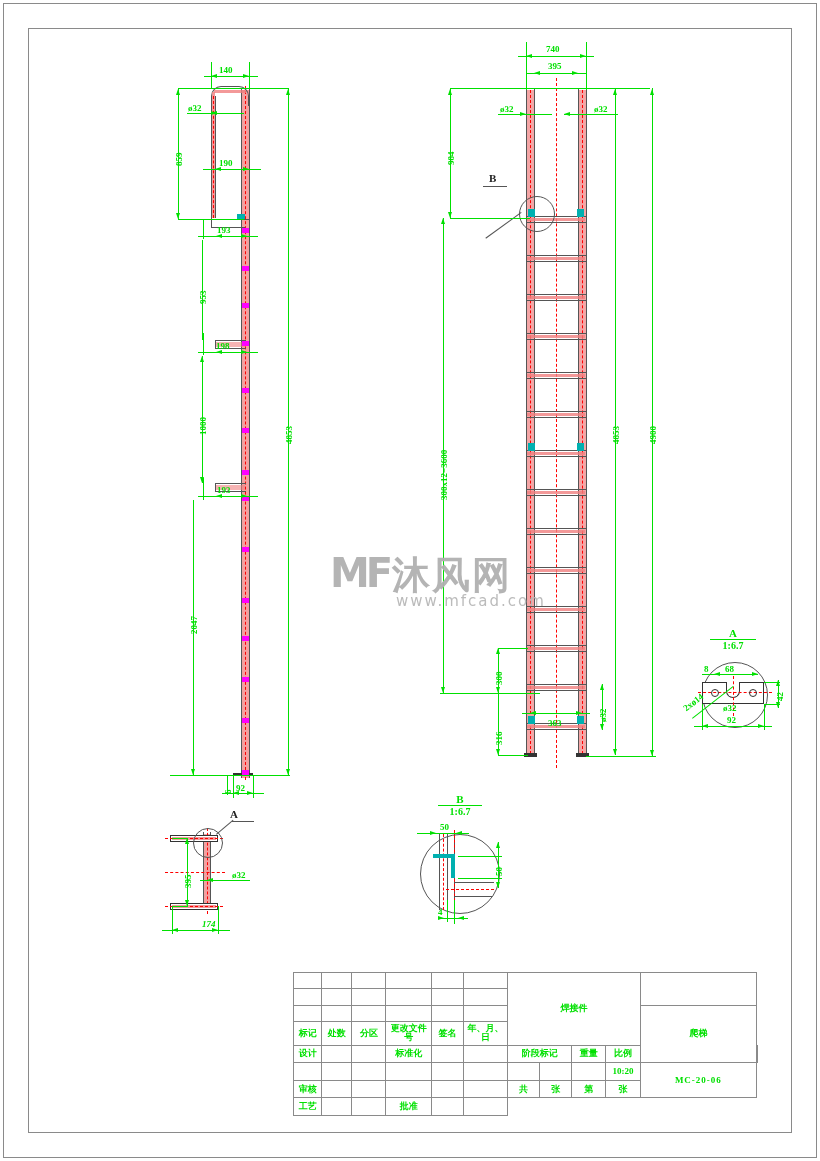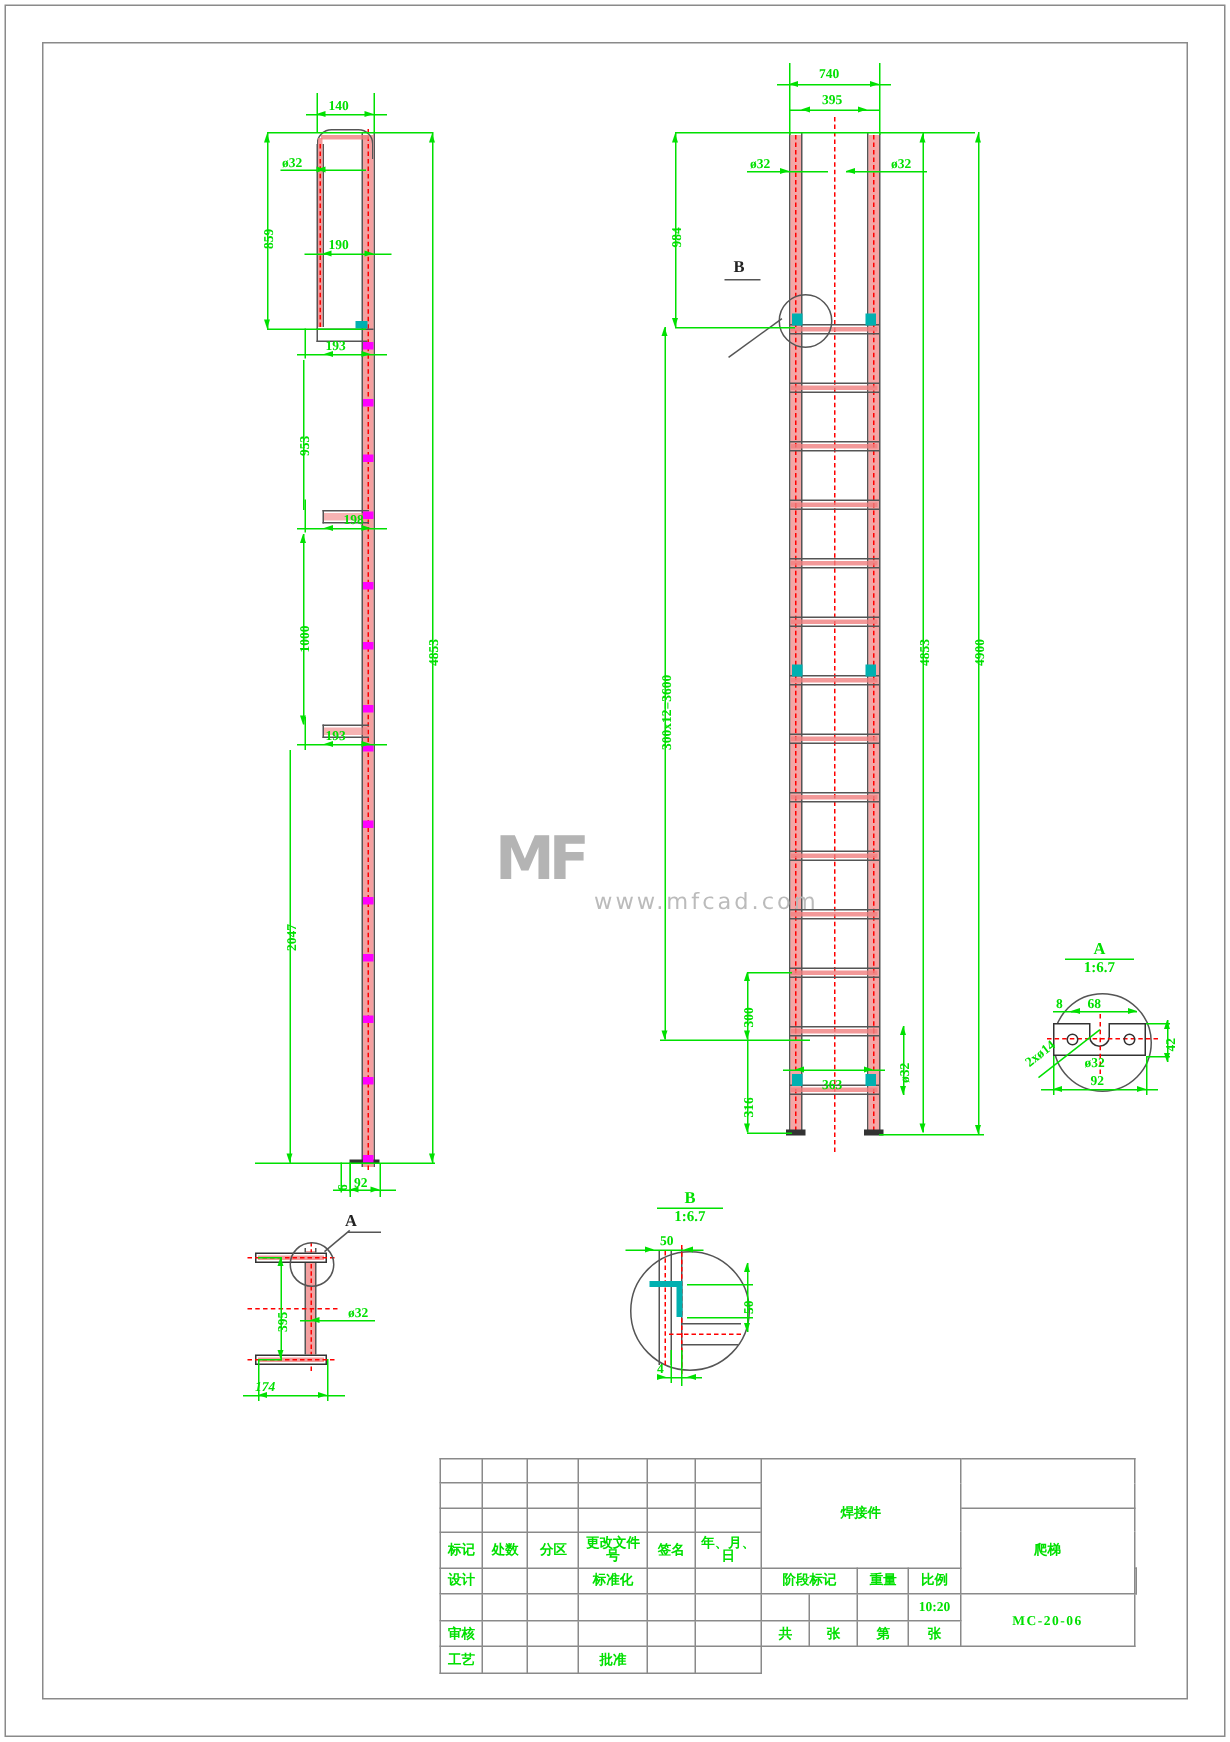--- a/index.html
+++ b/index.html
@@ -148,21 +148,21 @@
     <div class="arrh arr-r" style="left:241px;top:234px;"></div>
     <div class="dim-txt" style="left:217px;top:226px;">193</div>
 
     <div class="gl glv" style="left:202px;top:240px;height:100px;"></div>
     <div class="dim-txt v" style="left:199px;top:304px;">953</div>
 
     <div class="gl glv" style="left:203px;top:333px;height:22px;"></div>
     <div class="gl glh" style="left:198px;top:352px;width:60px;"></div>
     <div class="arrh arr-l" style="left:216px;top:350px;"></div>
     <div class="arrh arr-r" style="left:241px;top:350px;"></div>
-    <div class="dim-txt" style="left:216px;top:342px;margin-left:13px;">198</div>
+    <div class="dim-txt" style="left:216px;top:342px;">198</div>
 
     <div class="gl glv" style="left:202px;top:356px;height:127px;"></div>
     <div class="arrh arr-u" style="left:200px;top:356px;"></div>
     <div class="arrh arr-d" style="left:200px;top:477px;"></div>
     <div class="dim-txt v" style="left:199px;top:435px;">1000</div>
 
     <div class="gl glv" style="left:203px;top:478px;height:22px;"></div>
     <div class="gl glh" style="left:198px;top:496px;width:60px;"></div>
     <div class="arrh arr-l" style="left:216px;top:494px;"></div>
     <div class="arrh arr-r" style="left:241px;top:494px;"></div>
@@ -385,21 +385,21 @@
 
     <div class="gl glh" style="left:70px;top:70px;width:50px;"></div>
     <div class="arrh arr-l" style="left:77px;top:68px;"></div>
     <div class="dim-txt" style="left:102px;top:61px;">ø32</div>
 
     <div class="gl glv" style="left:42px;top:96px;height:28px;"></div>
     <div class="gl glv" style="left:88px;top:96px;height:28px;"></div>
     <div class="gl glh" style="left:32px;top:120px;width:68px;"></div>
     <div class="arrh arr-l" style="left:42px;top:118px;"></div>
     <div class="arrh arr-r" style="left:82px;top:118px;"></div>
-    <div class="dim-txt" style="left:40px;top:110px;font-style:italic;">174</div>
+    <div class="dim-txt" style="left:72px;top:110px;font-style:italic;">174</div>
   </div>
 
   <div class="g" id="detail-a" style="left:680px;top:620px;width:130px;height:140px;">
     <div class="det-cap" style="left:30px;top:8px;width:46px;">
       <span class="t">A</span>
       <span class="r">1:6.7</span>
     </div>
 
     <div class="circ" style="left:22px;top:42px;width:64px;height:64px;"></div>
     <div class="ln" style="left:22px;top:62px;width:62px;height:22px;border:1px solid #333;box-sizing:border-box;background:#fff;"></div>
@@ -470,20 +470,21 @@
     <div class="gl glv" style="left:47px;top:110px;height:22px;"></div>
     <div class="gl glv" style="left:54px;top:110px;height:24px;"></div>
     <div class="gl glh" style="left:38px;top:128px;width:30px;"></div>
     <div class="arrh arr-r" style="left:38px;top:126px;"></div>
     <div class="arrh arr-l" style="left:58px;top:126px;"></div>
     <div class="dim-txt" style="left:38px;top:118px;">4</div>
   </div>
 
   <div id="wm">
     <span class="mf">MF</span>
+    <span class="cn">沐风网</span>
     <span class="url">www.mfcad.com</span>
   </div>
 
   <div id="titleblock">
     <table>
       <tbody>
           <tr>
         <td style="width:28px;height:12px;"></td>
         <td style="width:30px;"></td>
         <td style="width:34px;"></td>

